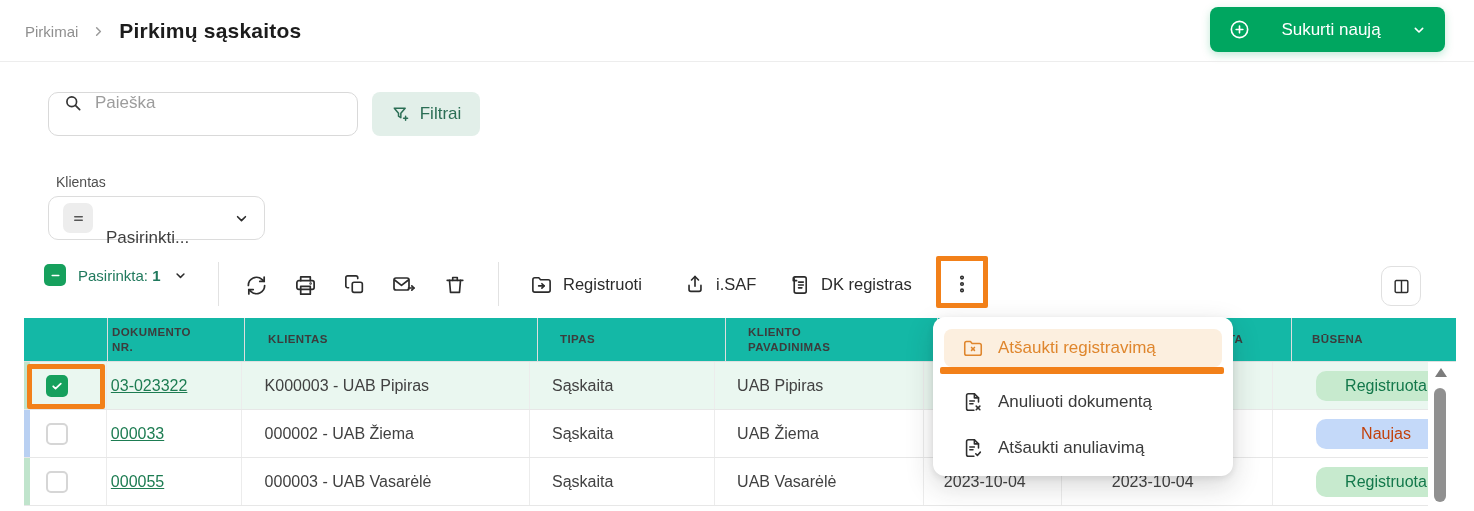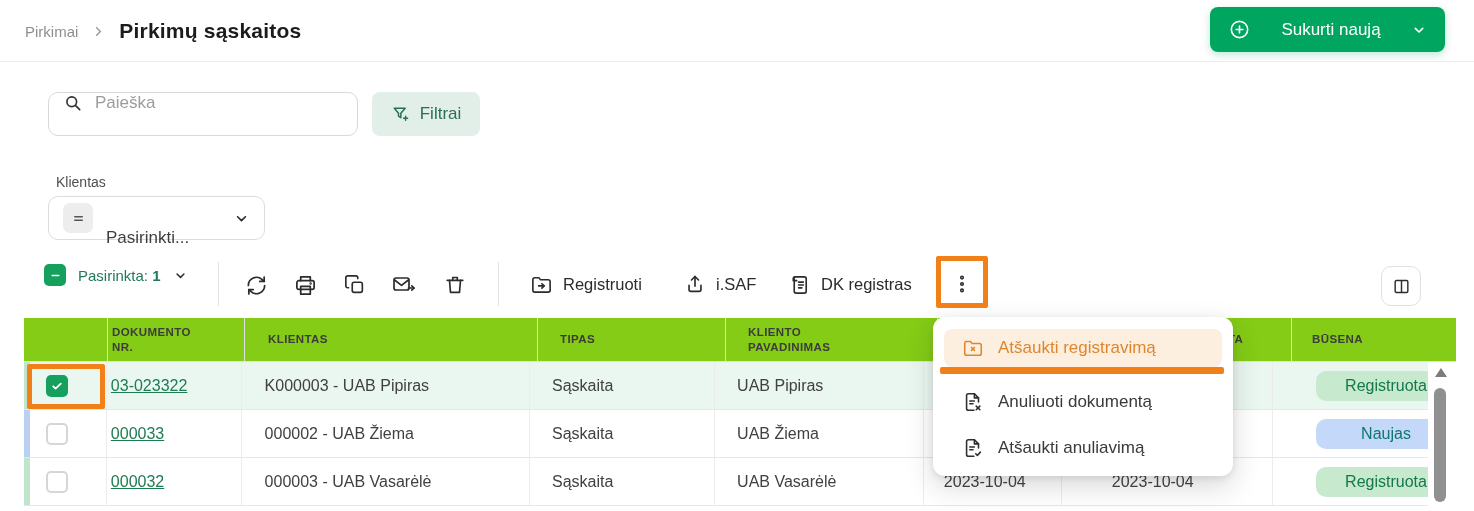--- a/index.html
+++ b/index.html
@@ -48,21 +48,21 @@
   .tool-ic { top:272px; width:26px; height:26px; color:#2c2c2c; cursor:pointer;
     display:flex; align-items:center; justify-content:center; background:none; border:none; }
   .tool-btn { top:270px; height:28px; display:flex; align-items:center; gap:10px;
     font-size:16.5px; color:#2b2b2b; cursor:pointer; background:none; border:none; font-family:inherit; }
   #kebab-btn { left:948px; top:270px; width:28px; height:28px; }
   #columns-btn { left:1381px; top:266px; width:40px; height:40px; border:1px solid #e0e0e0;
     border-radius:10px; background:#fff; display:flex; align-items:center; justify-content:center;
     color:#2c2c2c; cursor:pointer; }
 
   
-  #thead { left:24px; top:318px; width:1432px; height:44px; background:#84cc16;
+  #thead { left:24px; top:318px; width:1432px; height:44px; background:#14b8a6;
     display:flex; align-items:center; border-bottom:1px solid #e0e0e0; }
   .th { height:100%; display:flex; align-items:center; font-size:11.5px; font-weight:700;
     color:#3c3c3c; letter-spacing:.4px; border-right:1px solid #dedede; line-height:1.3; }
   .th:last-child { border-right:none; }
   .row { left:24px; display:flex; align-items:center; width:1432px; height:48px;
     background:#fff; border-bottom:1px solid #e7e7e7; }
   .row.selected { background:#eaf7f0; }
   .cell { height:100%; display:flex; align-items:center; font-size:16px; color:#414141;
     border-right:1px solid #ececec; }
   .cell:last-child { border-right:none; }
@@ -76,21 +76,21 @@
   .w-d2    { width:214px; padding-left:50px; }
   .w-status{ flex:1; padding-left:20px; border-right:none !important;align-items:center; }
   .th.w-check { width:84px; padding-left:0; }
   .th.w-doc span { display:block; width:95px; }
   .th.w-name span{ display:block; width:118px; }
   .th.w-d2 { padding-left:150px; }
   .doc-link { color:#1d7c52; text-decoration:underline; cursor:pointer; }
   .badge { height:30px; min-width:140px; border-radius:10px; display:flex;
     align-items:center; justify-content:center; font-size:16px; padding:0 10px;margin-left:23px; }
   .badge.green { background:#c7eace; color:#13784b; }
-  .badge.blue  { background:#c4d9f9; color:#0f766e; }
+  .badge.blue  { background:#c4d9f9; color:#c2410c; }
   .strip-green { background:#c0e4cc; }
   .strip-blue  { background:#b9d0f2; }
   #row4-sliver { left:24px; top:506px; width:1432px; height:5px; background:#fff; }
 
   
   #scroll-area { left:1428px; top:362px; width:30px; height:149px; background:#fff; z-index:15; }
   #scroll-up { left:1435px; top:368px; width:0; height:0; border-left:6px solid transparent;
     border-right:6px solid transparent; border-bottom:9px solid #7c7c7c; z-index:16; cursor:pointer; }
   #scroll-thumb { left:1434px; top:388px; width:12px; height:114px; background:#909090;
     border-radius:6px; z-index:16; cursor:grab; }
@@ -362,21 +362,21 @@
         <span class="badge blue">Naujas</span>
       </div>
   </div>
 
   <div class="row abs" style="top:458px">
     <div class="cell strip strip-green"></div>
     <div class="cell w-check">
       <span class="cb cb-empty"></span>
     </div>
     <div class="cell w-doc">
-        <span class="doc-link">000032</span>
+        <span class="doc-link">000055</span>
       </div>
     <div class="cell w-client">000003 - UAB Vasarėlė</div>
     <div class="cell w-type">Sąskaita</div>
     <div class="cell w-name">UAB Vasarėlė</div>
     <div class="cell w-d1">2023-10-04</div>
     <div class="cell w-d2">2023-10-04</div>
     <div class="cell w-status">
         <span class="badge green">Registruota</span>
       </div>
   </div>

